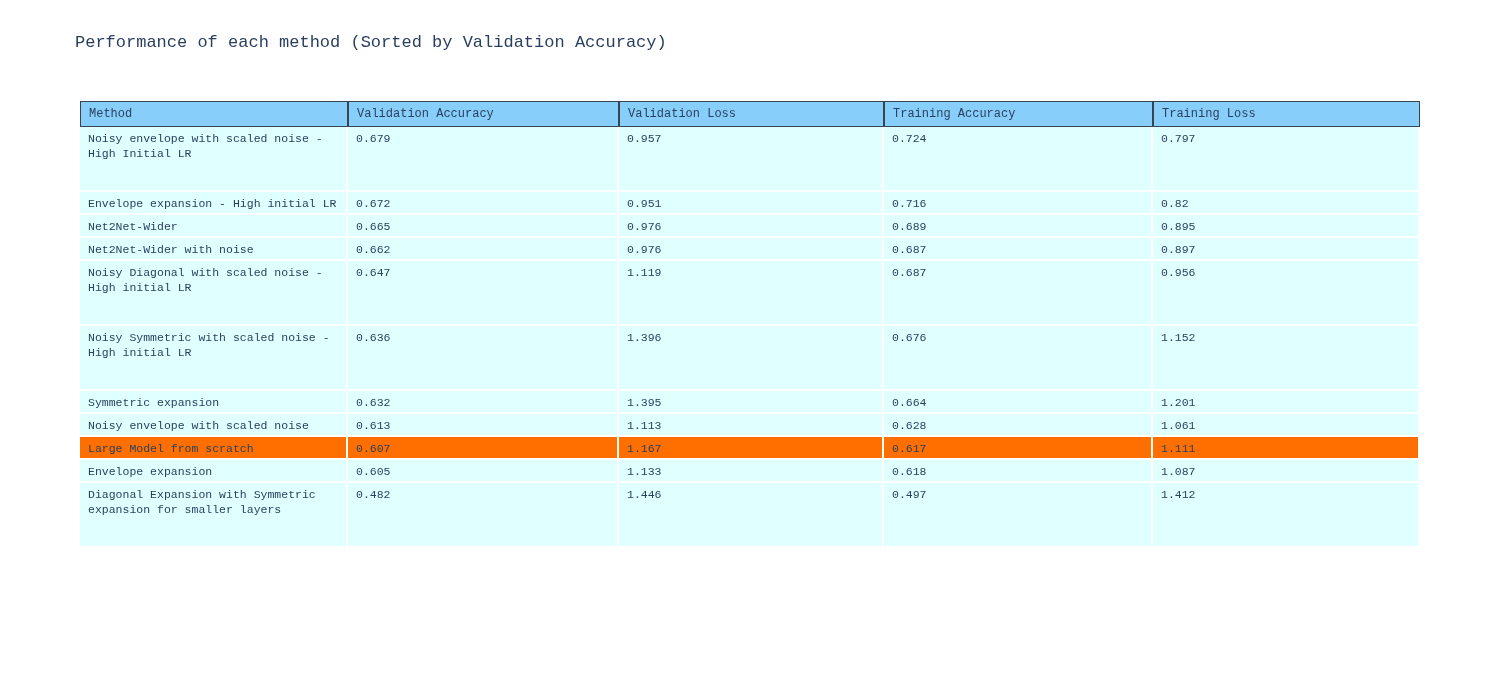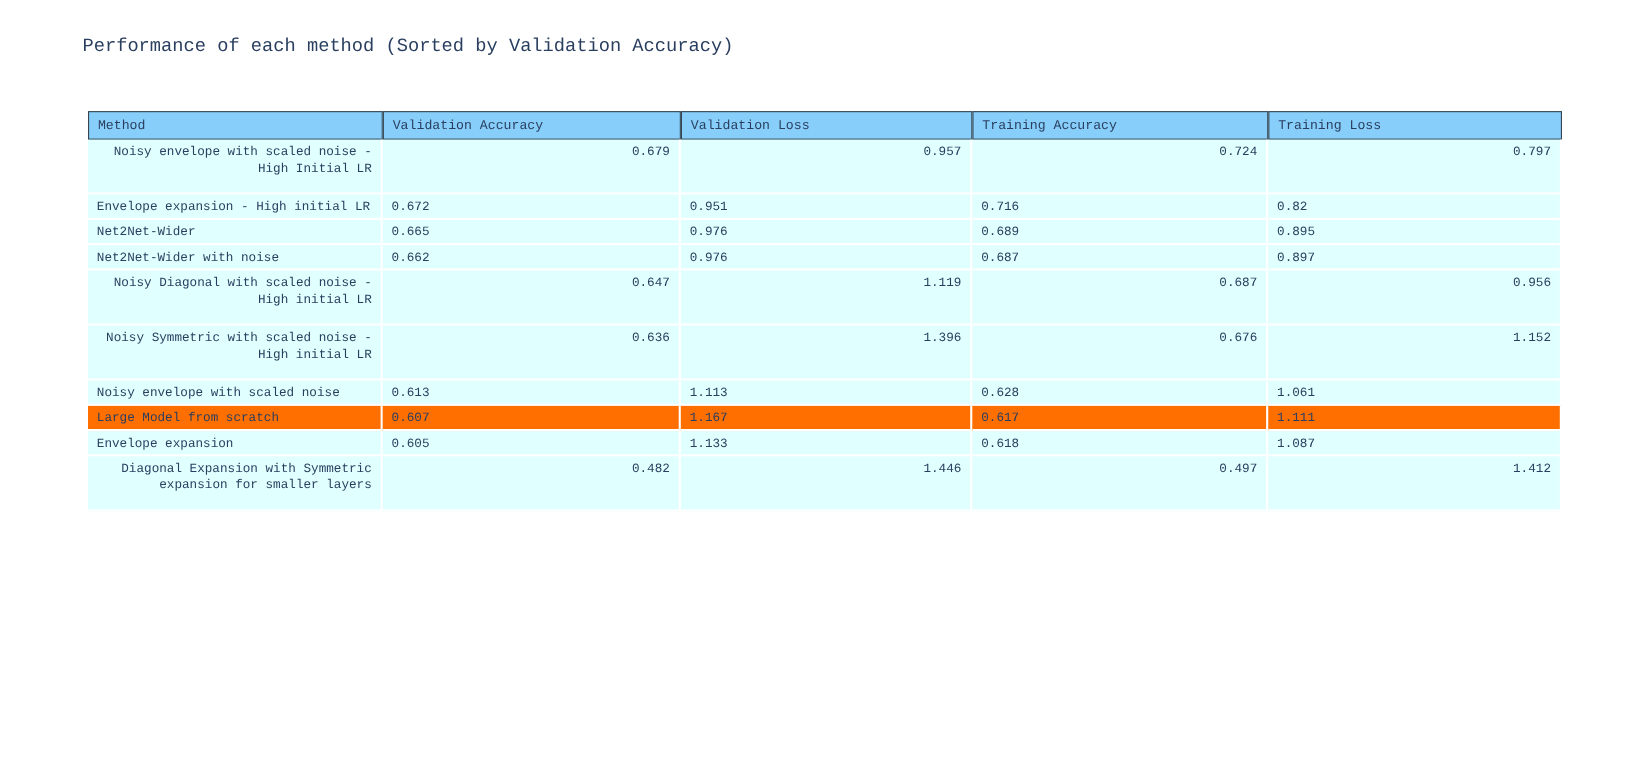--- a/index.html
+++ b/index.html
@@ -54,21 +54,21 @@
     border-bottom: 2px solid #ffffff;
     color: var(--text-color);
     font-size: 11.5px;
     line-height: 15px;
     text-align: left;
     vertical-align: top;
     padding: 4px 8px 2px 8px;
     overflow: hidden;
   }
   table.perf-table tr td { height: 20px; }
-  table.perf-table tr.tall td { height: 50px; text-align: right; }
+  table.perf-table tr.tall td { height: 65px; }
   table.perf-table tr.highlight td { background: var(--highlight-bg); }
 </style>
 </head>
 <body>
 
 <div class="canvas">
   <div class="page-title">Performance of each method (Sorted by Validation Accuracy)</div>
 
   <table class="perf-table">
     <colgroup>
@@ -124,20 +124,27 @@
           <td>0.956</td>
         </tr>
         <tr class="tall">
           <td>Noisy Symmetric with scaled noise - High initial LR</td>
           <td>0.636</td>
           <td>1.396</td>
           <td>0.676</td>
           <td>1.152</td>
         </tr>
         <tr>
+          <td>Symmetric expansion</td>
+          <td>0.632</td>
+          <td>1.395</td>
+          <td>0.664</td>
+          <td>1.201</td>
+        </tr>
+        <tr>
           <td>Noisy envelope with scaled noise</td>
           <td>0.613</td>
           <td>1.113</td>
           <td>0.628</td>
           <td>1.061</td>
         </tr>
         <tr class="highlight">
           <td>Large Model from scratch</td>
           <td>0.607</td>
           <td>1.167</td>

